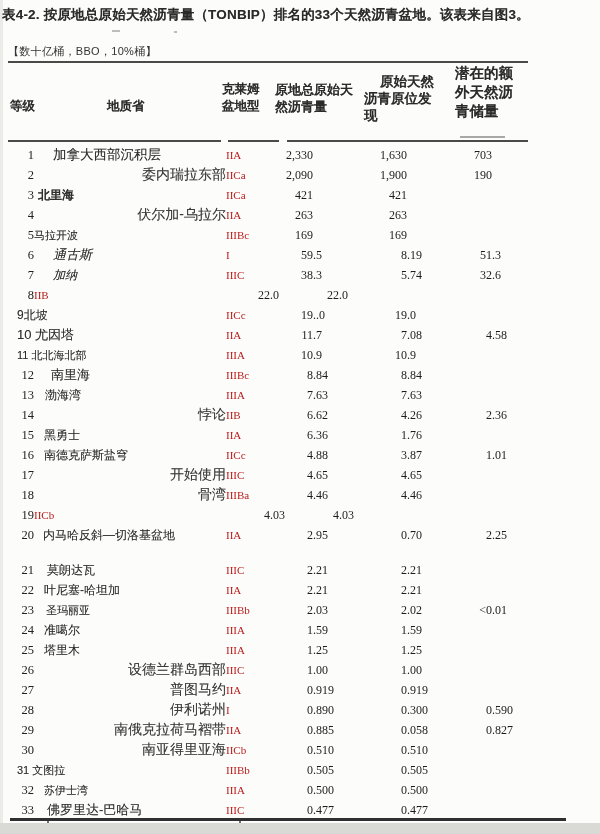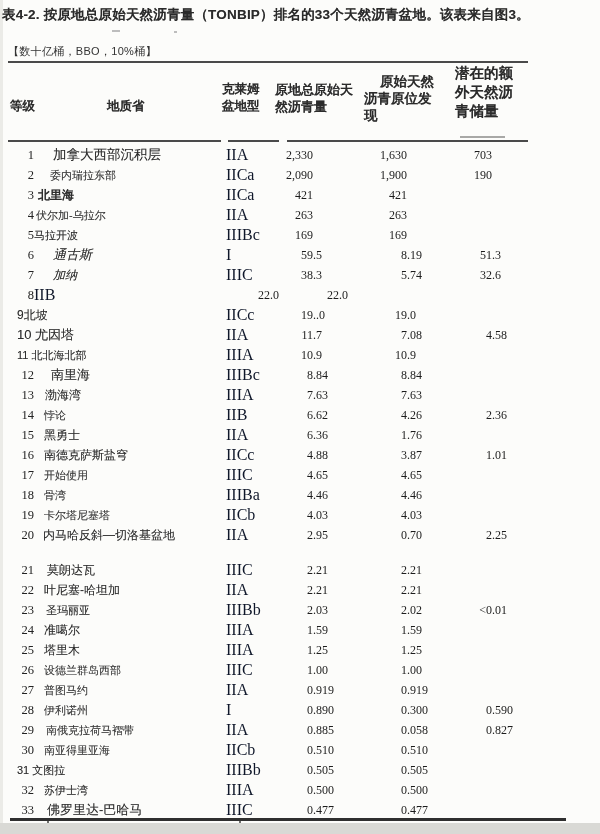--- a/index.html
+++ b/index.html
@@ -53,22 +53,22 @@
   .row.gap-after{margin-bottom:15px;}
   .num{font-family:"Liberation Serif","DejaVu Serif",serif;}
   .c-rank{text-align:right;font-family:"Liberation Serif","DejaVu Serif",serif;font-size:12.5px;color:#222;}
   .c-name{font-size:12px;color:#2d2d2d;white-space:nowrap;text-shadow:0 0 .4px rgba(60,60,60,.4);}
   .c-name.flush{grid-column:1 / 3;padding-left:9px;}
   .c-name.b{font-weight:700;}
   .v-lg .c-name{font-size:13.5px;}
   .v-ml .c-name{font-size:13px;}
   .v-md .c-name{font-size:12px;}
   .v-sm2 .c-name{font-size:11px;}
-  .v-sm .c-name{font-size:11px;color:#3a3a3a;}
-  .c-type{font-size:16px;color:#0f172a;}
+  .v-sm .c-name{font-size:14px;color:#3a3a3a;text-align:right;}
+  .c-type{font-size:11px;color:#b91c1c;}
   .c-ip{text-align:right;font-size:12px;color:#1c1c1c;}
   .c-fp{text-align:left;font-size:12px;color:#1c1c1c;}
 </style>
 </head>
 <body>
 
 <div id="page">
   <div class="edge-band"></div>
 
   <div id="doc-title">表4-2. 按原地总原始天然沥青量（TONBIP）排名的33个天然沥青盆地。该表来自图3。</div>
@@ -309,21 +309,20 @@
     <span class="c-ip c-ip1 num">4</span>
     <span class="c-fp c-fp1 num">.46</span>
     <span class="c-ip c-ip2 num">4</span>
     <span class="c-fp c-fp2 num">.46</span>
     <span class="c-ip c-ip3 num"></span>
     <span class="c-fp c-fp3 num"></span>
     <span></span>
   </div>
       <div class="row v-sm">
     <span class="c-rank">19</span>
-    <span class="c-name" style="padding-left: 10px;">卡尔塔尼塞塔</span>
     <span class="c-type num">IICb</span>
     <span class="c-ip c-ip1 num">4</span>
     <span class="c-fp c-fp1 num">.03</span>
     <span class="c-ip c-ip2 num">4</span>
     <span class="c-fp c-fp2 num">.03</span>
     <span class="c-ip c-ip3 num"></span>
     <span class="c-fp c-fp3 num"></span>
     <span></span>
   </div>
       <div class="row v-md gap-after">

